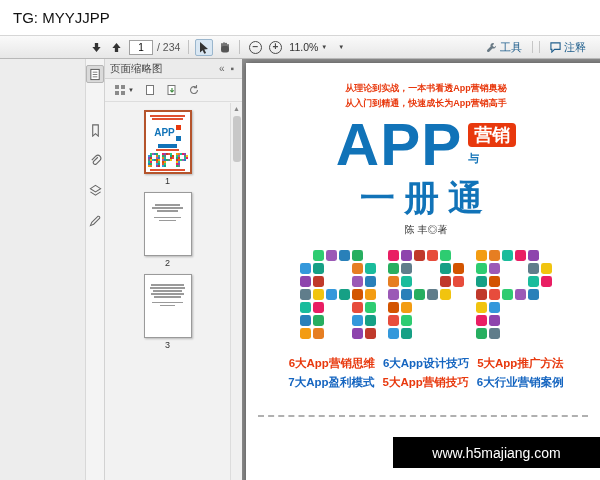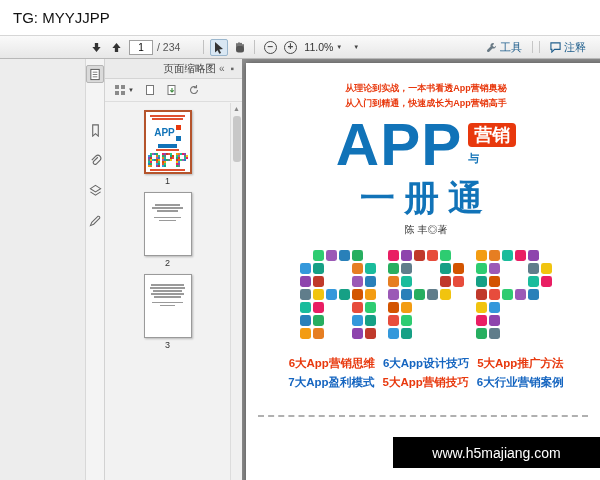--- a/index.html
+++ b/index.html
@@ -30,21 +30,21 @@
   .tb-btn {
     height:17px; min-width:18px; display:flex; align-items:center; justify-content:center;
     border:1px solid transparent; border-radius:2px; margin:0 1px; cursor:default;
   }
   .tb-btn.active { background:#dcе9f5; background:#d9e7f3; border-color:#9ab6cd; }
   .tb-sep { width:1px; height:14px; background:#c2c2c2; margin:0 5px; }
   .page-input {
     width:24px; height:15px; border:1px solid #a0a0a0; background:#fff;
     text-align:center; font-size:10px; margin:0 4px 0 3px; font-family:"Liberation Sans",sans-serif;
   }
-  .page-total { color:#555; margin-right:18px; }
+  .page-total { color:#555; margin-right:3px; }
   .zoom-circle {
     width:13px; height:13px; border-radius:50%; border:1.5px solid #4a4a4a;
     display:flex; align-items:center; justify-content:center;
     font-size:10px; font-weight:bold; color:#4a4a4a; line-height:1;
   }
   .zoom-box { display:flex; align-items:center; gap:3px; margin:0 4px; }
   .caret { font-size:6px; color:#444; }
   .tb-right { margin-left:auto; display:flex; align-items:center; gap:6px; }
   .tb-link { display:flex; align-items:center; gap:3px; color:#1f5e8c; font-size:11px; padding:0 4px; }
   .tb-link-sep { width:1px; height:12px; background:#c6c6c6; }
@@ -58,21 +58,21 @@
   }
   .strip-btn { width:18px; height:18px; display:flex; align-items:center; justify-content:center; border-radius:2px; }
   .strip-btn.active { background:#dadada; border:1px solid #b5b5b5; }
 
   
   .thumb-panel { flex:0 0 137px; background:#f2f2f2; display:flex; flex-direction:column; position:relative; }
   .panel-header {
     height:20px; background:#ebebeb; border-bottom:1px solid #d4d4d4;
     display:flex; align-items:center; font-size:10.5px; color:#444; padding:0 5px;
   }
-  .panel-header .ph-title { flex:1;text-align:right; }
+  .panel-header .ph-title { flex:1; }
   .ph-btn { color:#666; font-size:10px; padding:0 3px; }
   .panel-tools {
     height:23px; border-bottom:1px solid #ddd; display:flex; align-items:center; gap:4px; padding:0 6px;
   }
   .pt-btn { height:17px; display:flex; align-items:center; justify-content:center; gap:2px; padding:0 2px; border:1px solid transparent; border-radius:2px; }
   .thumb-area { flex:1; overflow:hidden; padding-top:8px; padding-right:12px; }
   .thumb-item { width:48px; margin:0 auto 4px auto; text-align:center; }
   .thumb-page {
     width:48px; height:64px; background:#fff; border:1px solid #9a9a9a; box-shadow:1px 1px 2px rgba(0,0,0,.25);
     overflow:hidden; padding:3px 2px; margin:0 auto;

